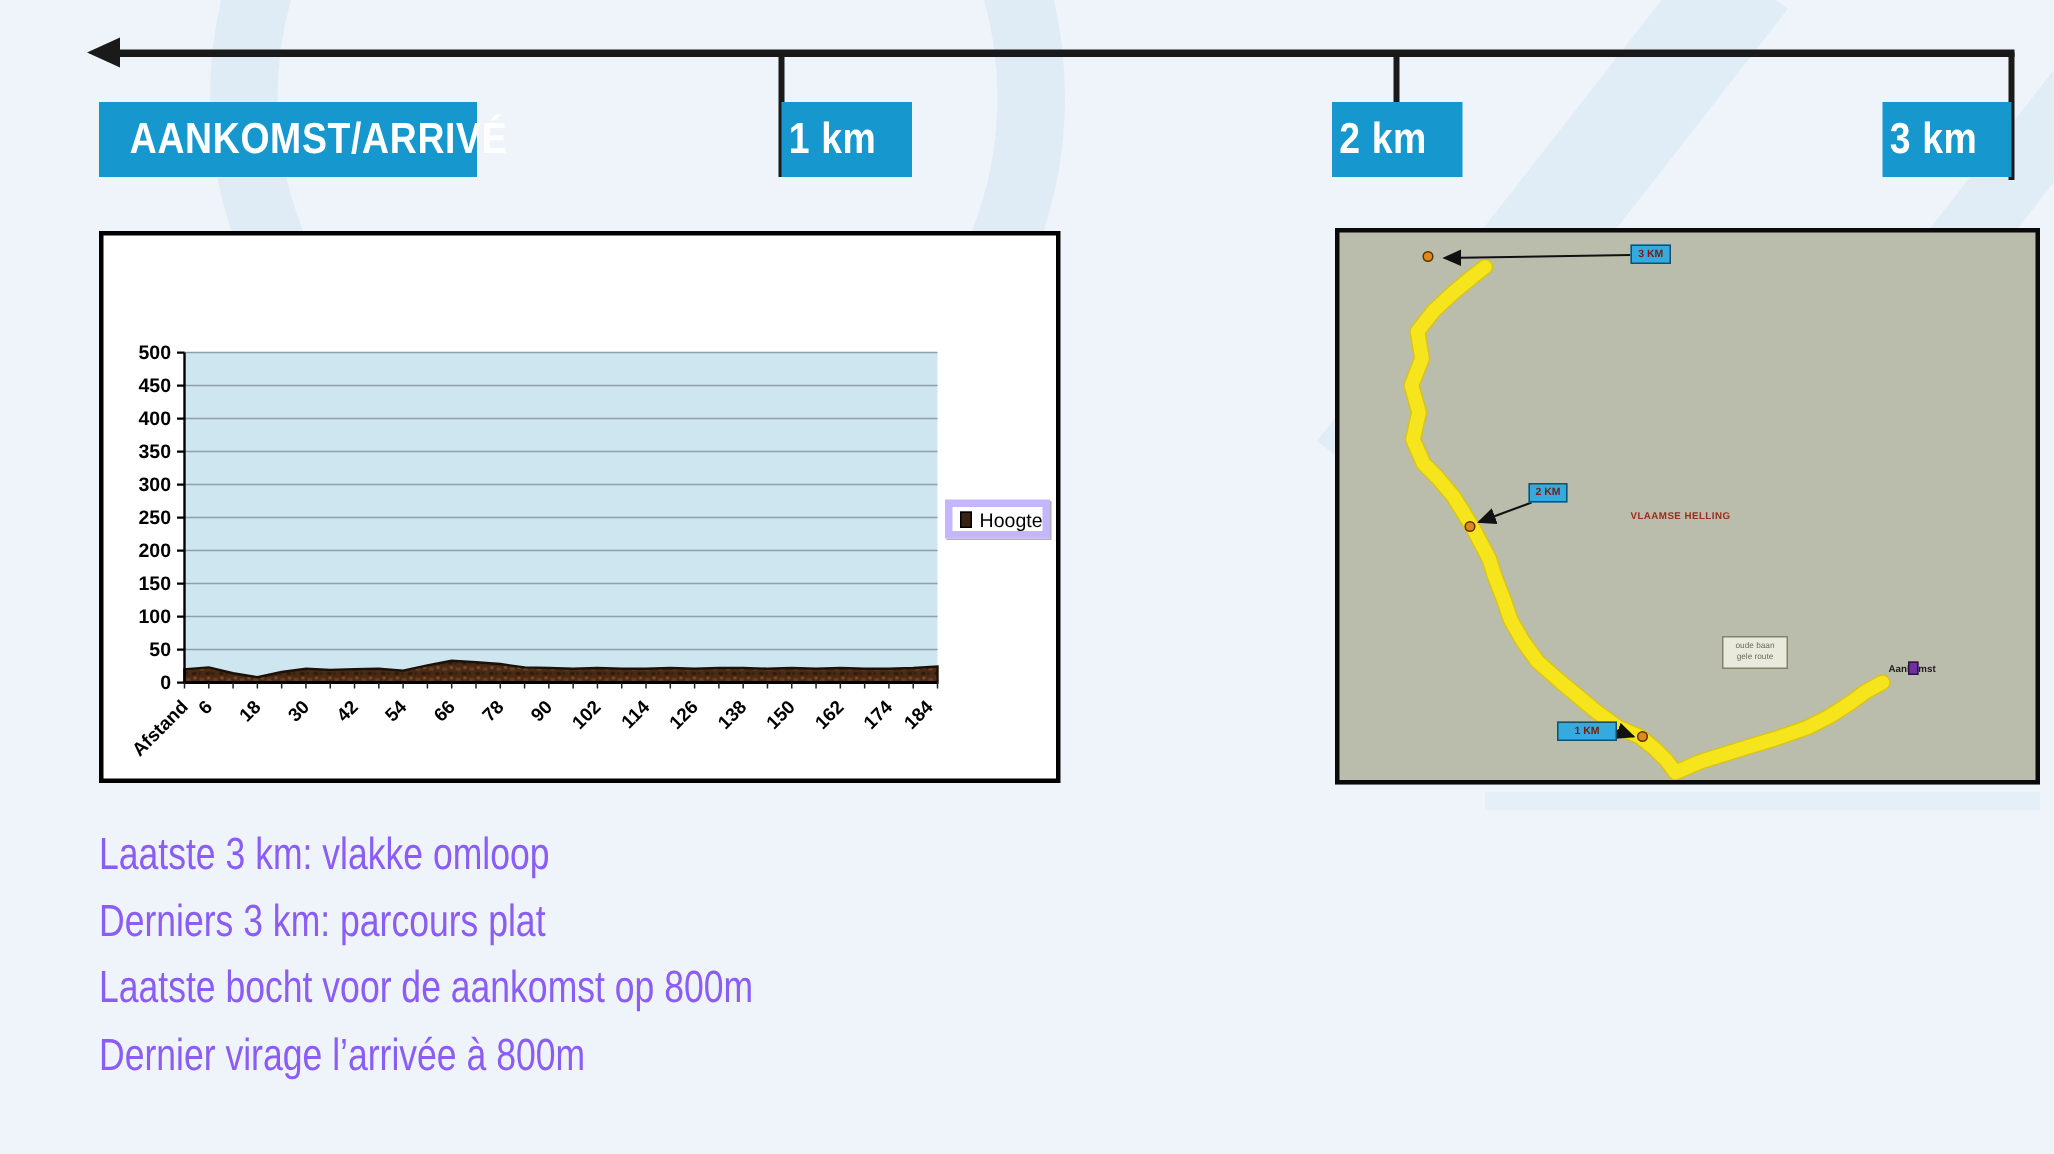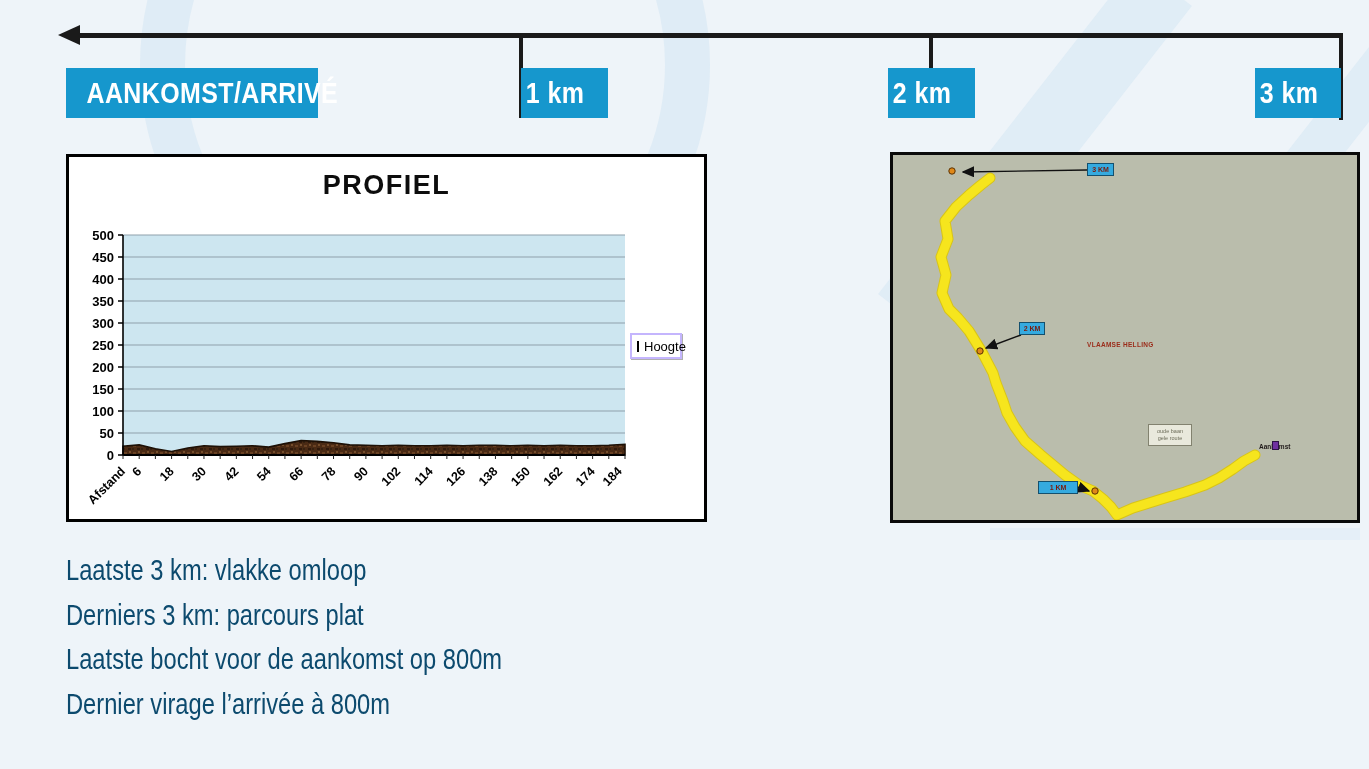--- a/index.html
+++ b/index.html
@@ -20,42 +20,42 @@
   .kmbox{position:absolute;top:68px;height:50px;background:#1697cd;color:#fff;
       display:flex;align-items:center;}
   .kmbox .cond{display:inline-block;transform:scaleX(0.86);white-space:nowrap;
       font-weight:bold;font-size:29px;letter-spacing:0.5px;}
 
   
   .chart-panel{position:absolute;left:66px;top:154px;width:635px;height:362px;
       background:#ffffff;border:3px solid #000;}
   .chart-title{position:absolute;left:0;top:13px;width:100%;text-align:center;
       font-weight:800;font-size:27px;letter-spacing:1.5px;color:#0d0d0d;}
-  .legend{position:absolute;left:561px;top:176px;width:52px;height:26px;background:#fff;
-      border:2px solid #c4b5fd;box-shadow:1px 1px 0 #b0b0b0;
+  .legend{position:absolute;left:561px;top:176px;width:70px;height:26px;background:#fff;
+      border:5px solid #c4b5fd;box-shadow:1px 1px 0 #b0b0b0;
       display:flex;align-items:center;gap:5px;padding-left:5px;box-sizing:border-box;}
   .legend .swatch{width:9px;height:9px;background:#3b2314;border:1px solid #000;}
   .legend .lab{font-size:13px;color:#000;}
 
   
   .map-panel{position:absolute;left:890px;top:152px;width:464px;height:365px;
       background:#babdac;border:3px solid #0a0a0a;}
   .map-overlay{position:absolute;box-sizing:border-box;}
   .map-km{background:#35aadf;border:1px solid #14506e;color:#7a1b0d;
       font-size:7px;font-weight:bold;display:flex;align-items:center;justify-content:center;
       white-space:nowrap;}
   .map-red-text{color:#9b2c1a;font-size:6.5px;font-weight:bold;letter-spacing:0.3px;
       white-space:nowrap;filter:blur(0.3px);}
   .map-info-box{background:#e9e9dc;border:1px solid #82826f;color:#6c6c58;
       font-size:5.5px;line-height:7px;text-align:center;padding-top:3px;filter:blur(0.3px);}
   .map-finish-text{color:#201a1a;font-size:6.5px;font-weight:bold;white-space:nowrap;filter:blur(0.3px);}
   .map-finish-flag{background:#7030a0;border:1px solid #2d1245;}
 
   
-  .notes{position:absolute;left:66px;top:548px;color:#0c4a6e;}
+  .notes{position:absolute;left:66px;top:548px;color:#8b5cf6;}
   .notes .line{font-size:30px;line-height:44.5px;transform:scaleX(0.79);
       transform-origin:left center;white-space:nowrap;}
 </style>
 </head>
 <body>
 
 <div class="deco deco-circle" style="left:140px;top:-220px;width:480px;height:480px;"></div>
 <div class="deco deco-streak" style="left:1000px;top:-60px;width:70px;height:420px;"></div>
 <div class="deco deco-streak" style="left:1240px;top:-40px;width:46px;height:520px;"></div>
 <div class="deco deco-soft" style="left:990px;top:528px;width:370px;height:12px;"></div>
@@ -73,21 +73,20 @@
   <span class="cond">1 km</span>
 </div>
 <div class="kmbox" style="left:888px;width:87px;">
   <span class="cond">2 km</span>
 </div>
 <div class="kmbox" style="left:1255px;width:86px;">
   <span class="cond">3 km</span>
 </div>
 
 <div class="chart-panel">
-  <div class="chart-title">PROFIEL</div>
   <svg id="chart-svg" width="635" height="362" style="position:absolute;left:0;top:0;">
     <defs>
       <pattern id="dirt" width="9" height="7" patternUnits="userSpaceOnUse">
         <rect width="9" height="7" fill="#4a2a14"></rect>
         <rect x="1" y="1" width="3" height="2" fill="#6e4526"></rect>
         <rect x="5" y="4" width="3" height="2" fill="#2a160a"></rect>
         <rect x="6" y="0" width="2" height="2" fill="#7d5430"></rect>
         <rect x="0" y="4" width="2" height="2" fill="#33200f"></rect>
       </pattern>
     </defs>

